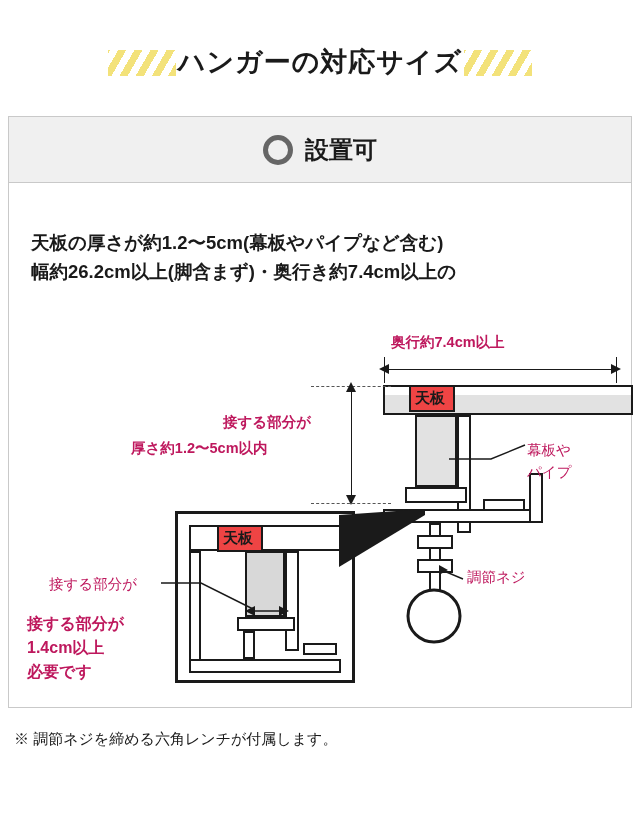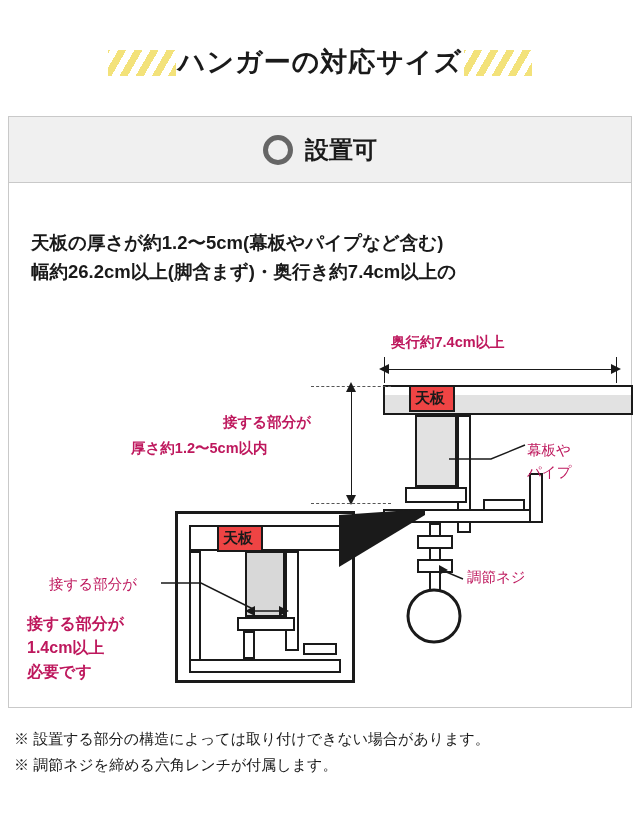--- a/index.html
+++ b/index.html
@@ -264,17 +264,16 @@
       </svg>
 
       <div class="lbl b" style="left:18px; top:300px; font-size:16px;">接する部分が</div>
       <div class="lbl b" style="left:18px; top:324px; font-size:16px;">1.4cm以上</div>
       <div class="lbl b" style="left:18px; top:348px; font-size:16px;">必要です</div>
 
     </div>
   </div>
 
   <div class="notes">
-    <div>※ 設置する部分の構造によっては取り付けできない場合があります。</div>
     <div>※ 調節ネジを締める六角レンチが付属します。</div>
   </div>
 
 </div>
 
 </body></html>

